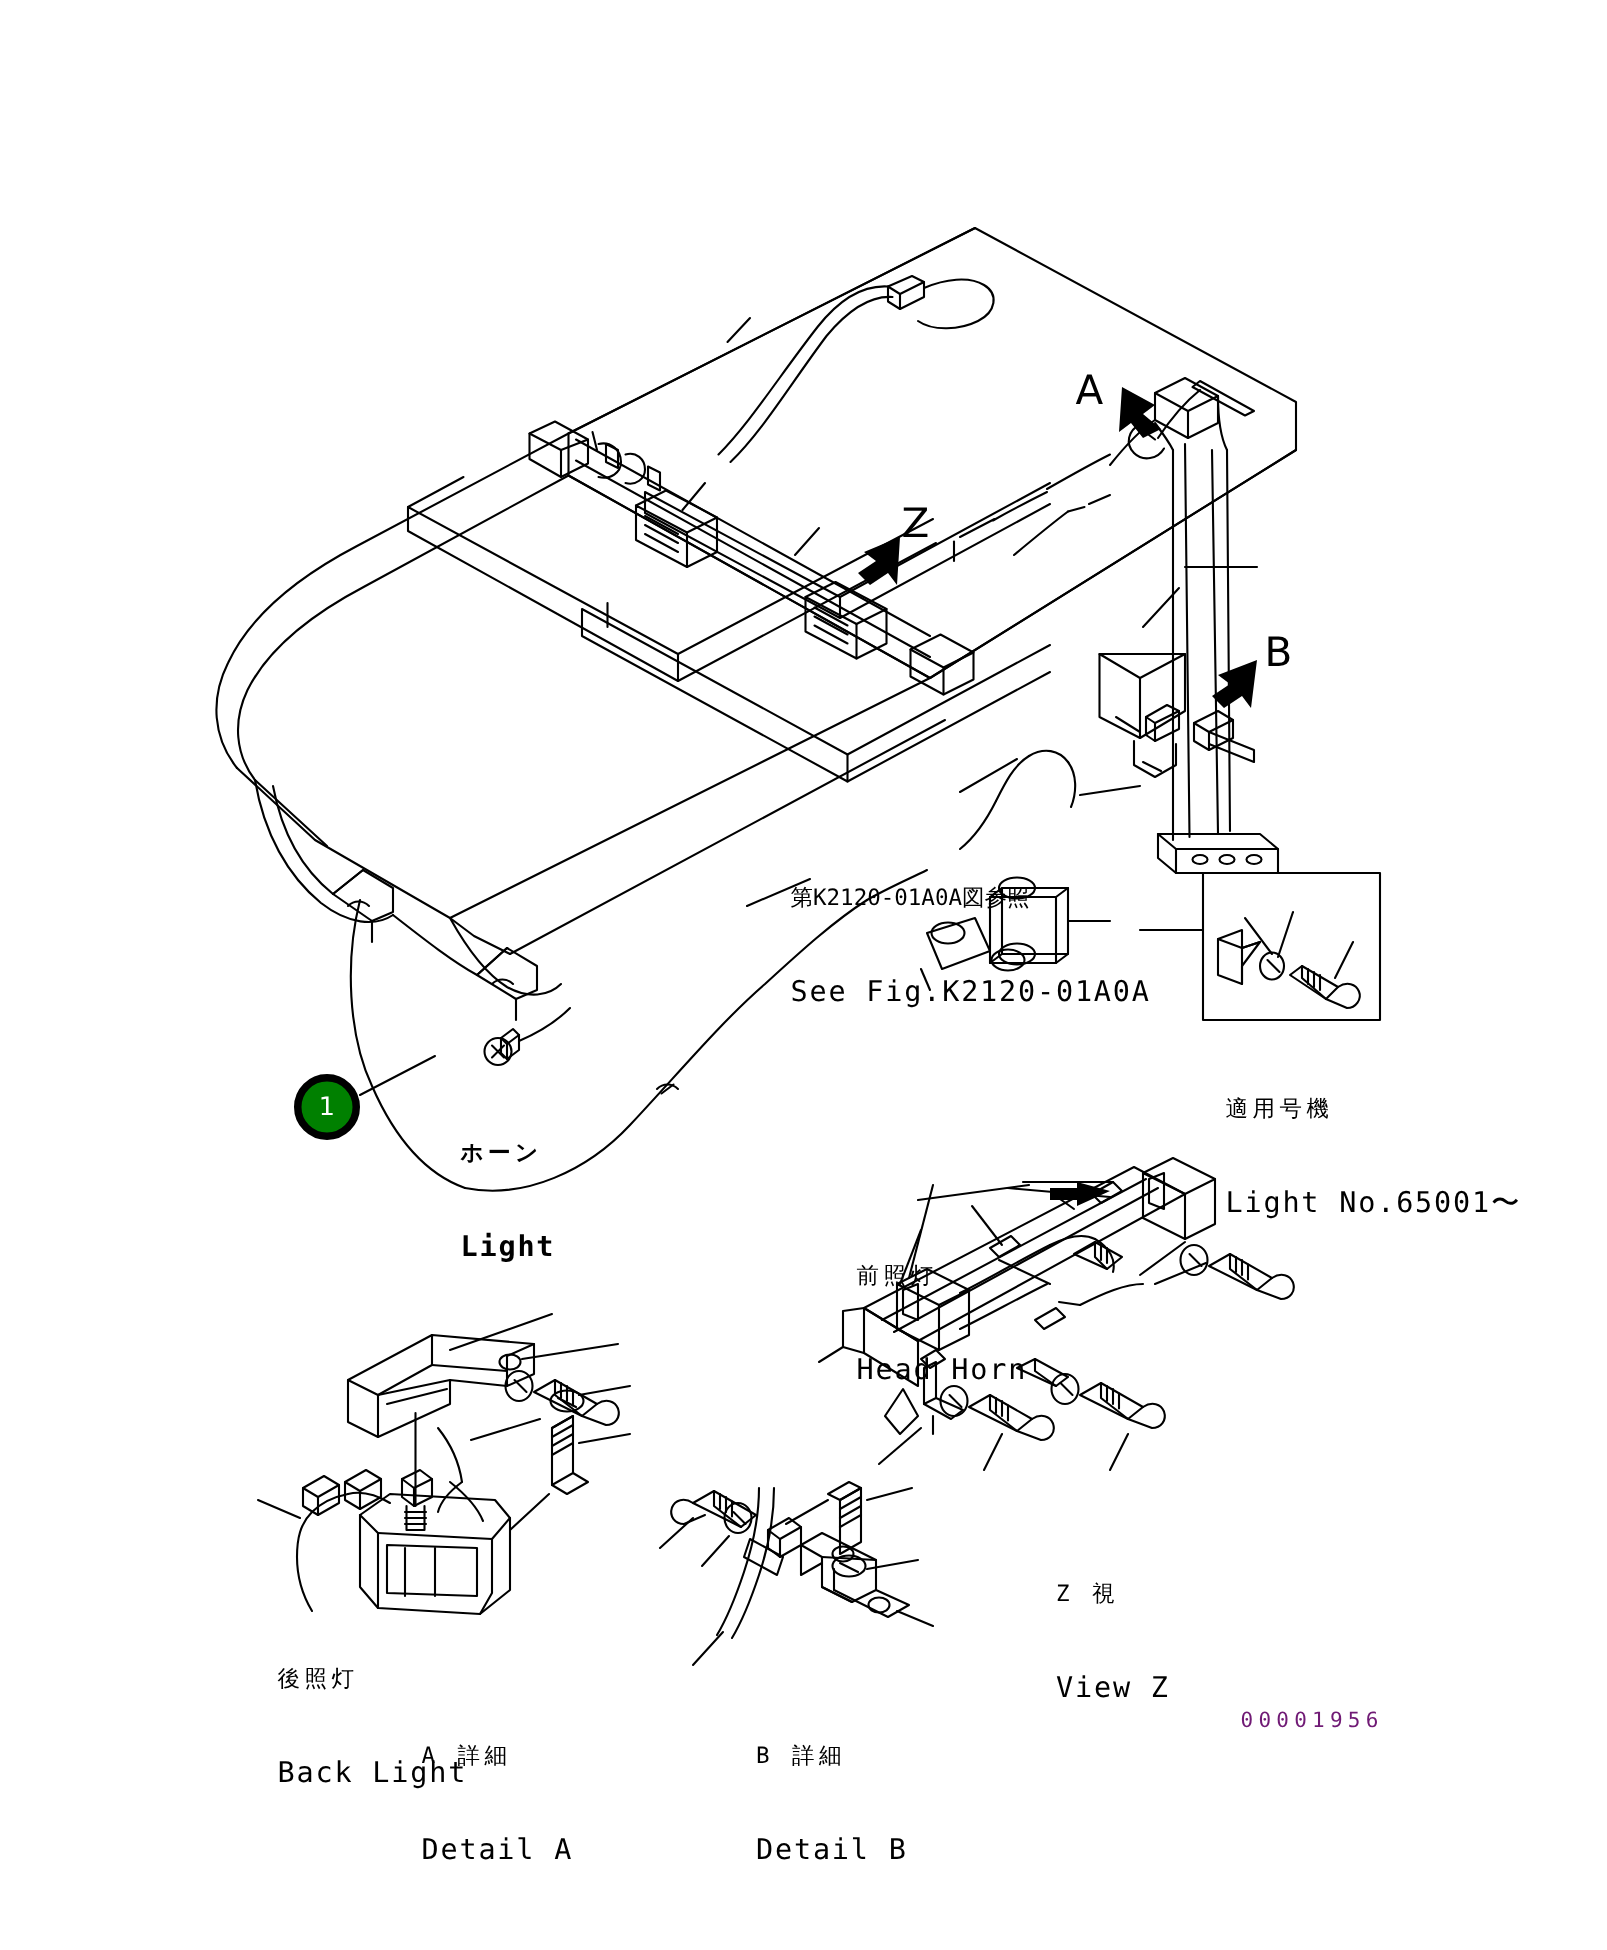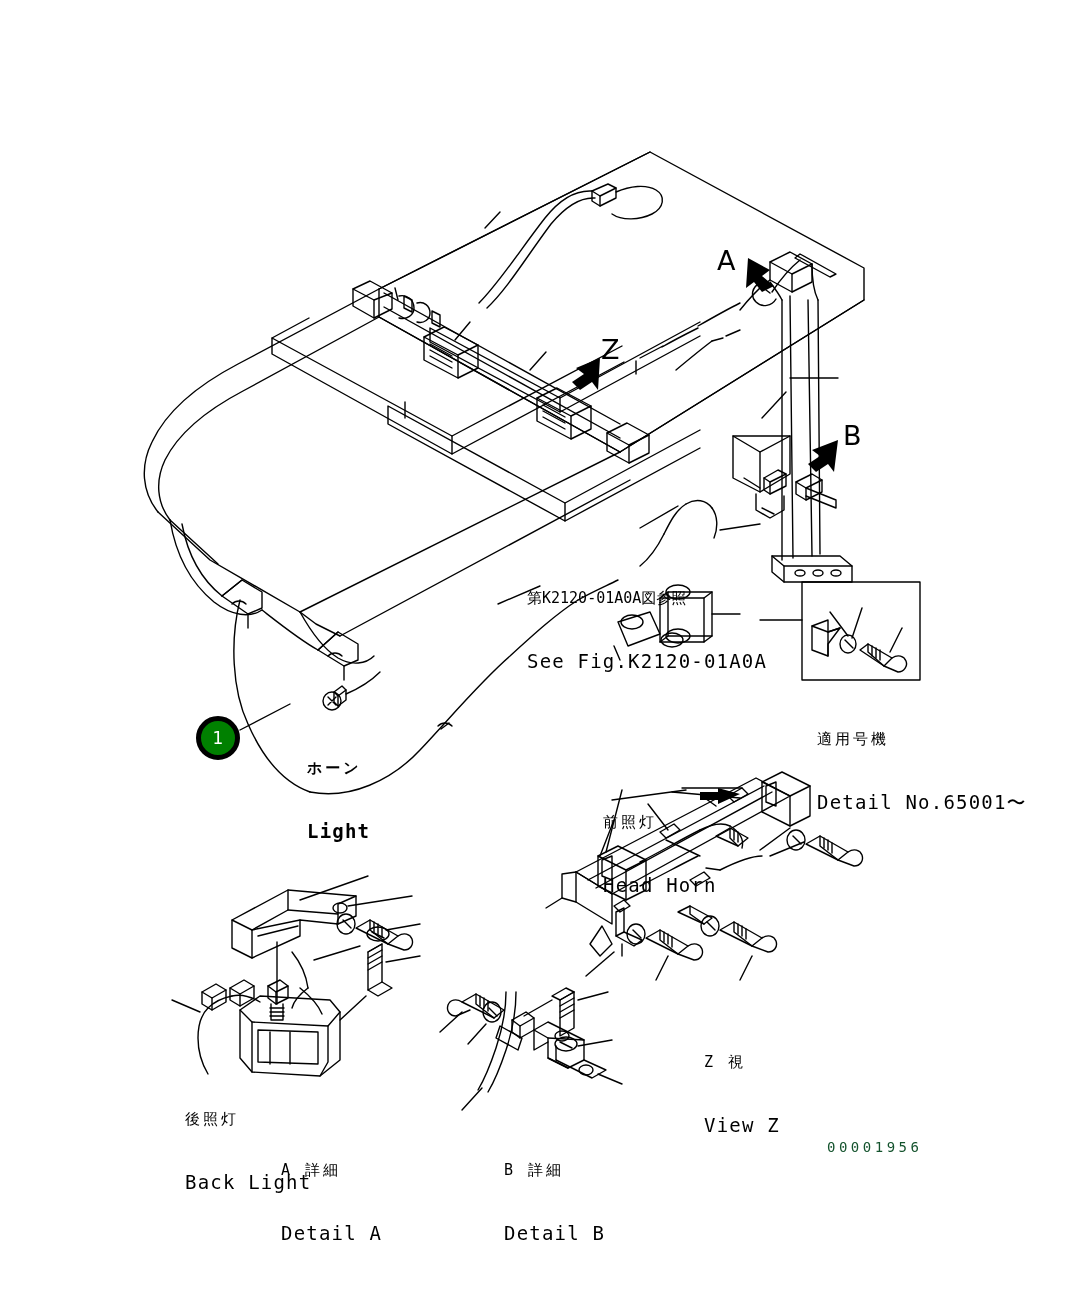--- a/index.html
+++ b/index.html
@@ -62,21 +62,21 @@
     justify-content: center;
     color: #ffffff;
     font-family: "DejaVu Sans", sans-serif;
     font-size: 17px;
   }
   .partno {
     position: absolute;
     font-family: "DejaVu Sans Mono", monospace;
     font-size: 14px;
     letter-spacing: 3.5px;
-    color: #14532d;
+    color: #701a75;
   }
 </style>
 </head>
 <body>
 
 <div id="page">
 
   <svg id="drawing" viewBox="0 0 1071 1300" xmlns="http://www.w3.org/2000/svg">
     <g fill="none" stroke="#000000" stroke-width="1.4" stroke-linejoin="round" stroke-linecap="round">
 
@@ -497,24 +497,24 @@
     <span class="en">Light</span>
   </div>
 
   <div class="lbl" style="left:527px; top:548px;">
     <span class="jp" style="letter-spacing:0px;">第K2120-01A0A図参照</span>
     <span class="en">See Fig.K2120-01A0A</span>
   </div>
 
   <div class="lbl" style="left:772px; top:689px;margin-left:45px;">
     <span class="jp">適用号機</span>
-    <span class="en">Detail No.65001〜</span>
-  </div>
-
-  <div class="lbl" style="left:571px; top:772px;margin-left:32px;">
+    <span class="en">Light No.65001〜</span>
+  </div>
+
+  <div class="lbl" style="left:571px; top:800px;">
     <span class="jp">前照灯</span>
     <span class="en">Head Horn</span>
   </div>
 
   <div class="lbl" style="left:704px; top:1012px;">
     <span class="jp">Z 視</span>
     <span class="en">View Z</span>
   </div>
 
   <div class="lbl" style="left:185px; top:1069px;">

